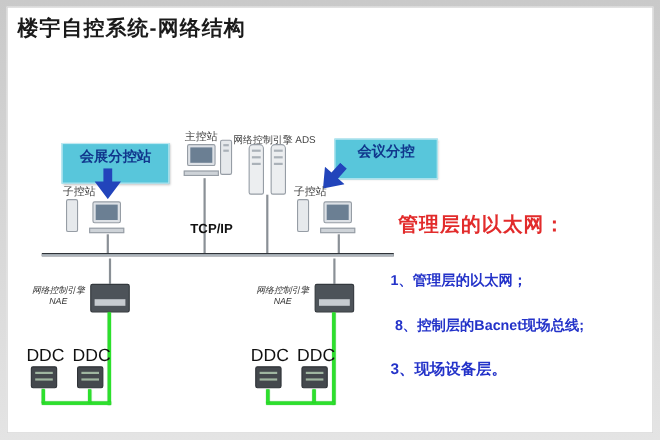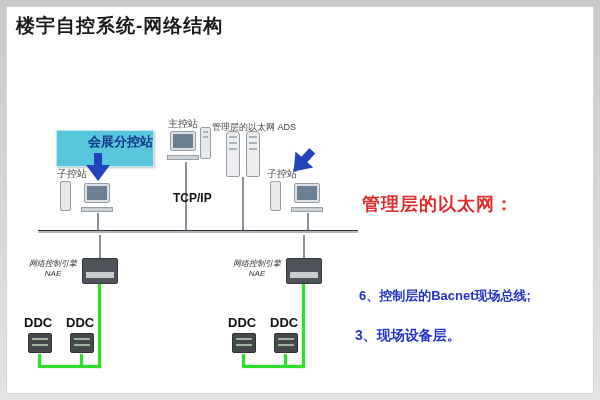--- a/index.html
+++ b/index.html
@@ -4,21 +4,21 @@
 <style>
   * { margin:0; padding:0; box-sizing:border-box; }
   html,body { width:600px; height:400px; font-family:"Liberation Sans", sans-serif; }
   .shot { position:relative; width:600px; height:400px; background:linear-gradient(180deg,#c9c9c9,#e4e4e4); overflow:hidden; }
   .page { position:absolute; inset:6px; background:#ffffff; border:1px solid #d5d5d5; }
 
   .abs { position:absolute; }
   .title { left:16px; top:13px; font-size:19px; font-weight:700; color:#1a1a1a; letter-spacing:1px; }
 
   
-  .callout { height:37px; line-height:21px; text-align:right; font-size:13px; font-weight:700;
+  .callout { height:37px; line-height:21px; text-align:center; font-size:13px; font-weight:700;
              background:#58c6db; color:#10368c; border:1px solid #bfe9f2; box-shadow:1px 1px 2px rgba(0,0,0,.25); }
   .callout-left  { left:56px;  top:130px; width:98px; }
   .callout-right { left:304px; top:126px; width:94px; }
   .arrow-svg { position:absolute; width:24px; height:28px; }
 
   
   .node-label { font-size:10px; color:#444; white-space:nowrap; }
   .tiny-label { font-size:9px;  color:#444; white-space:nowrap; }
 
   
@@ -35,21 +35,21 @@
 
   
   .nae { width:36px; height:26px; background:#4d5359; border:1px solid #33383d; border-radius:2px; }
   .nae .band { position:absolute; left:3px; right:3px; bottom:5px; height:6px; background:#c6cbd0; }
   .nae-label { width:54px; text-align:center; font-size:8px; line-height:1.3; color:#333; }
   .nae-label span { display:block;font-style:italic; }
 
   
   .ddc-box { width:24px; height:20px; background:#44484d; border:1px solid #2e3237; border-radius:2px; }
   .ddc-box i { display:block; margin:4px 3px 0 3px; height:2px; background:#9fb5a0; }
-  .ddc-label { font-size:13px; font-weight:700; color:#111; }
+  .ddc-label { font-size:16px; font-weight:400; color:#111; }
 
   
   .vline { width:2px; background:#8a9096; }
   .bus   { height:3px; background:#2f3338; border-bottom:2px solid #aeb6bd; }
   .bus-label { font-size:12px; font-weight:700; color:#111; }
   .gline { background:#2ce02c; box-shadow:0 0 1px #1db31d; }
 
   
   .notes-heading { left:362px; top:192px; font-size:18px; font-weight:700; color:#e22b2b; letter-spacing:1px; }
   .note { font-weight:700; color:#2433c9; }
@@ -63,36 +63,37 @@
 <div class="shot">
   <div class="page"></div>
 
   <div class="abs title">楼宇自控系统-网络结构</div>
 
   <div class="abs callout callout-left">会展分控站</div>
   <svg class="arrow-svg" style="left:86px; top:153px;" viewBox="0 0 24 28">
     <polygon points="8,0 16,0 16,12 24,12 12,28 0,12 8,12" fill="#2244bb"></polygon>
   </svg>
 
+  <div class="abs callout callout-right">会议分控</div>
   <svg class="arrow-svg" style="left:291px; top:147px; transform:rotate(42deg);" viewBox="0 0 24 28">
     <polygon points="8,0 16,0 16,12 24,12 12,28 0,12 8,12" fill="#2244bb"></polygon>
   </svg>
 
   <div class="abs node-label" style="left:168px; top:117px;">主控站</div>
   <div class="abs monitor" style="left:170px; top:131px;">
       <div class="screen"></div>
     </div>
   <div class="abs tower" style="left:200px; top:127px;">
       <i></i>
       <i></i>
     </div>
   <div class="abs kb" style="left:167px; top:155px;"></div>
   <div class="abs vline" style="left:185px; top:162px; height:68px;"></div>
 
-  <div class="abs tiny-label" style="left:212px; top:121px;">管理层的以太网 ADS</div>
+  <div class="abs tiny-label" style="left:212px; top:121px;">网络控制引擎 ADS</div>
   <div class="abs srv" style="left:226px; top:131px;">
       <i></i>
       <i></i>
       <i></i>
     </div>
   <div class="abs srv" style="left:246px; top:131px;">
       <i></i>
       <i></i>
       <i></i>
     </div>
@@ -107,21 +108,21 @@
   <div class="abs vline" style="left:97px; top:213px; height:17px;"></div>
 
   <div class="abs node-label" style="left:267px; top:167px;">子控站</div>
   <div class="abs tower-sm" style="left:270px; top:181px;"></div>
   <div class="abs monitor" style="left:294px; top:183px;">
       <div class="screen"></div>
     </div>
   <div class="abs kb" style="left:291px; top:207px;"></div>
   <div class="abs vline" style="left:307px; top:213px; height:17px;"></div>
 
-  <div class="abs bus-label" style="left:173px; top:191px;">TCP/IP</div>
+  <div class="abs bus-label" style="left:173px; top:201px;">TCP/IP</div>
   <div class="abs bus" style="left:38px; top:230px; width:320px;"></div>
 
   <div class="abs vline" style="left:99px; top:235px; height:23px;"></div>
   <div class="abs vline" style="left:303px; top:235px; height:23px;"></div>
 
   <div class="abs nae-label" style="left:26px; top:259px;">
     <span>网络控制引擎</span>
     <span>NAE</span>
   </div>
   <div class="abs nae" style="left:82px; top:258px;">
@@ -162,15 +163,16 @@
   <div class="abs ddc-box" style="left:232px; top:333px;">
       <i></i>
       <i></i>
     </div>
   <div class="abs ddc-box" style="left:274px; top:333px;">
       <i></i>
       <i></i>
     </div>
 
   <div class="abs notes-heading">管理层的以太网：</div>
-  <div class="abs note note-2">6、控制层的Bacnet现场总线;</div>
+  <div class="abs note note-1">1、管理层的以太网；</div>
+  <div class="abs note note-2">8、控制层的Bacnet现场总线;</div>
   <div class="abs note note-3">3、现场设备层。</div>
 </div>
 
 </body></html>

